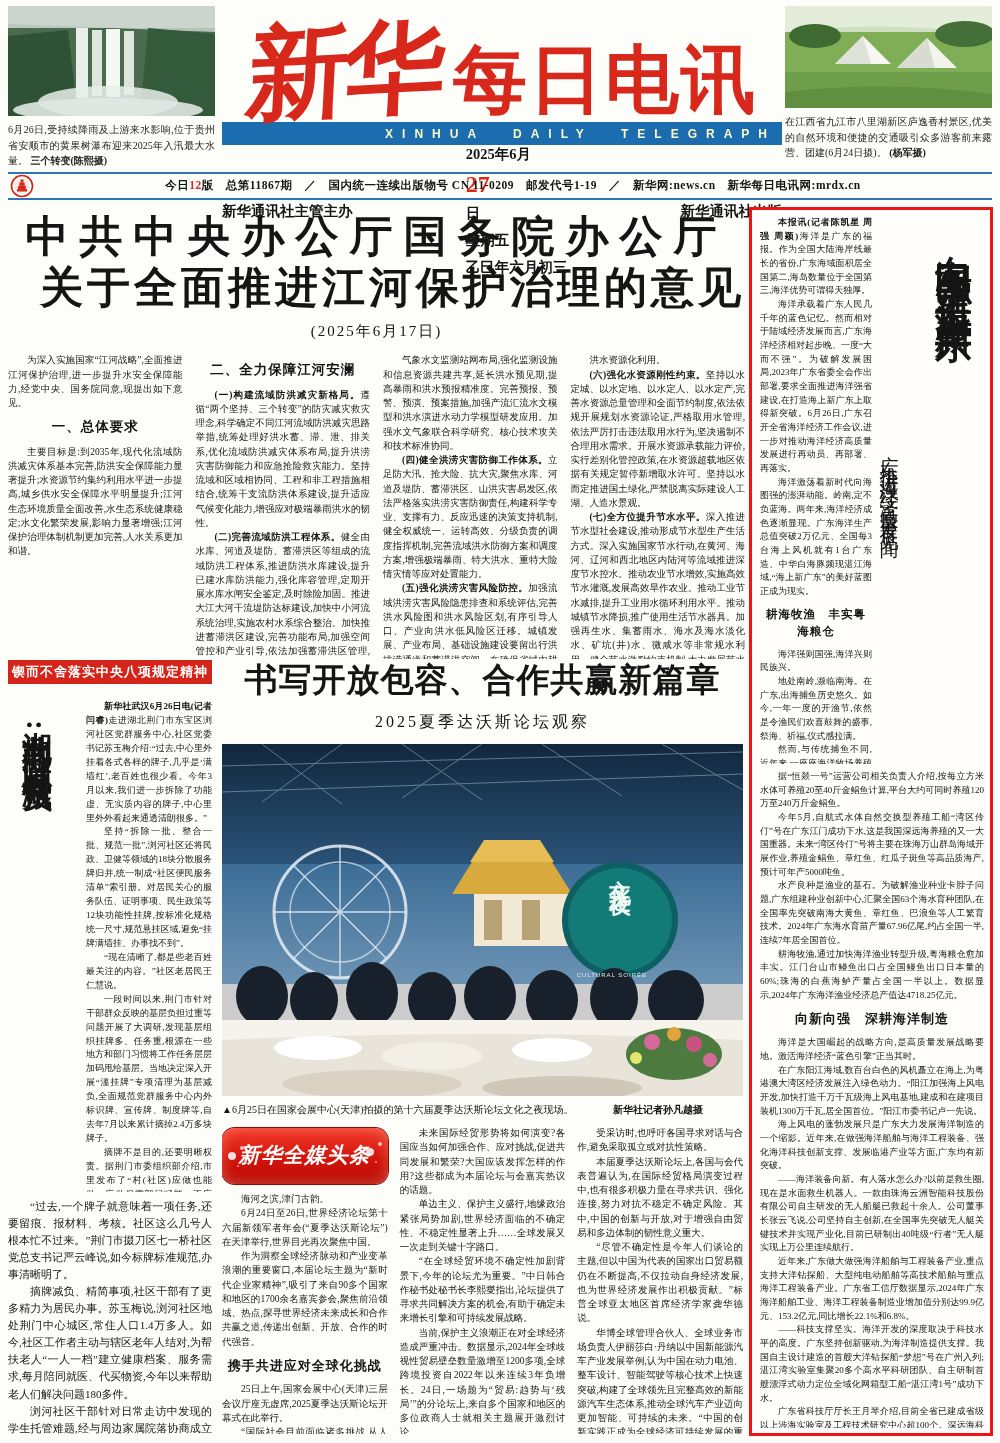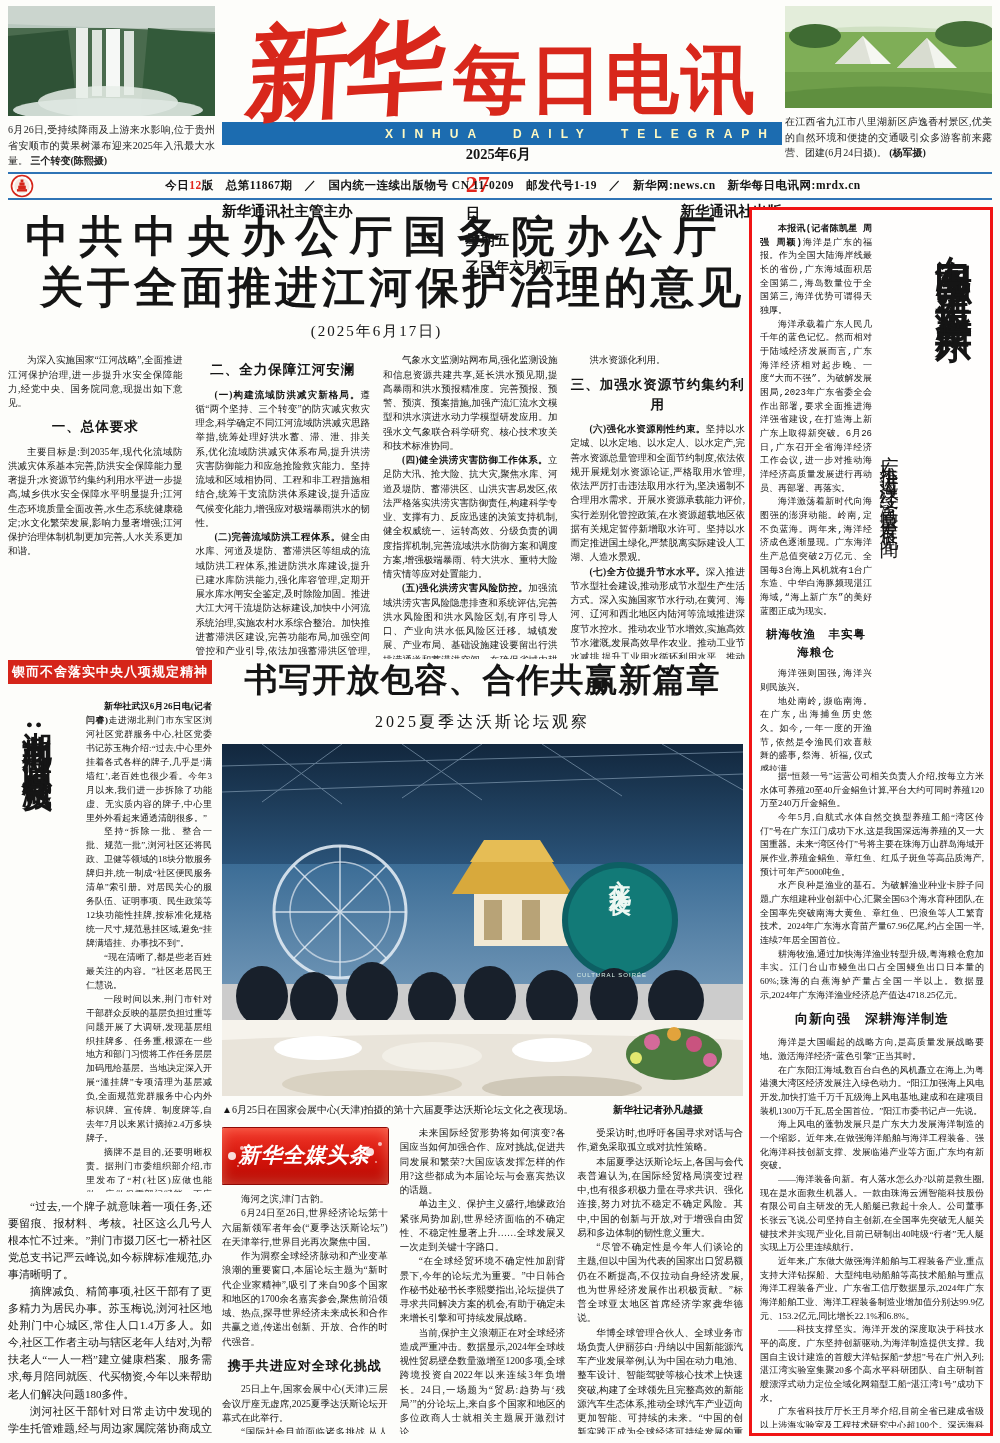--- a/index.html
+++ b/index.html
@@ -34,42 +34,42 @@
   .main-h1 { text-align:center; font-weight:bold; font-size:43px; line-height:1.18; letter-spacing:11px; }
   .main-h2 { text-align:right; font-weight:bold; font-size:43px; line-height:1.18; letter-spacing:4px; }
   .main-date { text-align:center; font-size:15px; margin-top:9px; letter-spacing:2px; }
   .main-cols { display:flex; gap:13px; margin-top:12px; height:306px; overflow:hidden; }
   .mcol { flex:1; font-size:9.5px; line-height:1.5; }
   .col-text p.para { text-indent:2em; text-align:justify; margin:0; }
   .col-text p.para b { font-weight:bold; }
   .col-text h4.sub-head { text-align:center; font-weight:bold; font-size:13.5px; margin:7px 0; letter-spacing:1px; }
   
   .right-box { left:749px; top:207px; width:244px; height:1229px; border:3px solid #f01414; background:#fffefd; }
-  .rb-lead { position:absolute; left:8px; top:13px; width:112px; height:548px; overflow:hidden; font-size:9px; line-height:1.52;font-family:Liberation Mono, monospace; }
+  .rb-lead { position:absolute; left:8px; top:6px; width:112px; height:548px; overflow:hidden; font-size:9px; line-height:1.52; }
   .rb-lead h4.sub-head { font-size:11.5px; }
   .rb-subtitle { position:absolute; left:124px; top:230px; height:384px; writing-mode:vertical-rl;
     font-size:19px; letter-spacing:6px; font-weight:500; }
   .rb-headline { position:absolute; right:8px; top:16px; height:536px; writing-mode:vertical-rl;
     font-size:37px; font-weight:bold; letter-spacing:5px; line-height:1.55; }
   .rb-wide { position:absolute; left:8px; top:560px; width:224px; height:658px; overflow:hidden; font-size:9px; line-height:1.52; }
   .rb-wide h4.sub-head { font-size:13px; }
   
   .f-head { text-align:center; font-weight:bold; font-size:33px; letter-spacing:1px; }
   .f-sub { text-align:center; font-size:16px; letter-spacing:3px; margin-top:9px; }
   .f-photo { position:relative; margin-top:11px; width:521px; height:352px; overflow:hidden; }
   .photo-sign { position:absolute; right:108px; top:118px; writing-mode:vertical-rl; color:#eef8f3;
     font-size:22px; font-weight:bold; letter-spacing:4px; }
   .photo-sign-en { position:absolute; right:96px; top:228px; color:#d9efe6; font-size:6px; letter-spacing:1px;
     font-family:"Liberation Sans","DejaVu Sans",sans-serif; }
   .f-cap { display:flex; justify-content:space-between; align-items:baseline; font-size:10px; margin-top:7px; }
   .f-cap .credit { font-weight:bold; padding-right:40px; }
   .f-cols { display:flex; gap:12px; margin-top:9px; height:308px; overflow:hidden; }
   .fcol { flex:1; font-size:9.5px; line-height:1.5; }
   .fcol h4.sub-head { font-size:13px; }
-  .badge { height:56px; margin:2px 0 8px 0; border-radius:2px;
+  .badge { height:56px; margin:2px 0 8px 0; border-radius:13px;
     background:linear-gradient(180deg,#f4392b 0%,#d01209 60%,#b80d06 100%);
     box-shadow:0 0 0 1px #8e0a05, inset 0 0 14px rgba(255,210,170,0.35);
     display:flex; align-items:center; justify-content:center;
     color:#fff; font-size:21px; font-weight:bold; font-style:italic; letter-spacing:1px; position:relative; }
   .badge:before, .badge:after { content:""; position:absolute; width:8px; height:8px; border-radius:50%;
     background:rgba(255,255,255,0.85); box-shadow:10px -8px 0 -2px rgba(255,255,255,0.7), 6px 10px 0 -3px rgba(255,255,255,0.6); }
   .badge:before { left:6px; top:24px; } .badge:after { right:14px; top:20px; }
   
   .label-red { left:8px; top:660px; width:204px; height:24px; background:#d5251a; color:#fff;
     font-size:13px; font-weight:bold; display:flex; align-items:center; justify-content:center; letter-spacing:1px; }
@@ -175,21 +175,20 @@
           <p class="para"><b>(一)构建流域防洪减灾新格局。</b>遵循“两个坚持、三个转变”的防灾减灾救灾理念,科学确定不同江河流域防洪减灾思路举措,统筹处理好洪水蓄、滞、泄、排关系,优化流域防洪减灾体系布局,提升洪涝灾害防御能力和应急抢险救灾能力。坚持流域和区域相协同、工程和非工程措施相结合,统筹干支流防洪体系建设,提升适应气候变化能力,增强应对极端暴雨洪水的韧性。</p>
           <p class="para"><b>(二)完善流域防洪工程体系。</b>健全由水库、河道及堤防、蓄滞洪区等组成的流域防洪工程体系,推进防洪水库建设,提升已建水库防洪能力,强化库容管理,定期开展水库水闸安全鉴定,及时除险加固。推进大江大河干流堤防达标建设,加快中小河流系统治理,实施农村水系综合整治。加快推进蓄滞洪区建设,完善功能布局,加强空间管控和产业引导,依法加强蓄滞洪区管理,严控人口迁入、引导区内人口有序外迁。实施洲滩民垸分类治理。完善城乡防洪排涝体系,健全洪涝联排联调机制,提升山洪灾害防治和风暴潮防御能力。</p>
         </div>
       <div class="mcol col-text">
           <p class="para">气象水文监测站网布局,强化监测设施和信息资源共建共享,延长洪水预见期,提高暴雨和洪水预报精准度。完善预报、预警、预演、预案措施,加强产流汇流水文模型和洪水演进水动力学模型研发应用。加强水文气象联合科学研究、核心技术攻关和技术标准协同。</p>
           <p class="para"><b>(四)健全洪涝灾害防御工作体系。</b>立足防大汛、抢大险、抗大灾,聚焦水库、河道及堤防、蓄滞洪区、山洪灾害易发区,依法严格落实洪涝灾害防御责任,构建科学专业、支撑有力、反应迅速的决策支持机制,健全权威统一、运转高效、分级负责的调度指挥机制,完善流域洪水防御方案和调度方案,增强极端暴雨、特大洪水、重特大险情灾情等应对处置能力。</p>
           <p class="para"><b>(五)强化洪涝灾害风险防控。</b>加强流域洪涝灾害风险隐患排查和系统评估,完善洪水风险图和洪水风险区划,有序引导人口、产业向洪水低风险区迁移。城镇发展、产业布局、基础设施建设要留出行洪排涝通道和蓄滞洪空间。在确保省域内耕地保护任务不降低前提下,稳妥有序退出河道内影响行洪安全等的不稳定耕地。强化交通、通信、供水、能源等重点领域防洪抗灾能力建设。以洪水高风险区为重点逐步推行洪水保险制度。坚持旱涝同防同治,在确保防洪安全前提下,促进</p>
         </div>
       <div class="mcol col-text">
           <p class="para">洪水资源化利用。</p>
-          <h4 class="sub-head">三、加强水资源节约集约利用</h4>
           <p class="para"><b>(六)强化水资源刚性约束。</b>坚持以水定城、以水定地、以水定人、以水定产,完善水资源总量管理和全面节约制度,依法依规开展规划水资源论证,严格取用水管理,依法严厉打击违法取用水行为,坚决遏制不合理用水需求。开展水资源承载能力评价,实行差别化管控政策,在水资源超载地区依据有关规定暂停新增取水许可。坚持以水而定推进国土绿化,严禁脱离实际建设人工湖、人造水景观。</p>
           <p class="para"><b>(七)全方位提升节水水平。</b>深入推进节水型社会建设,推动形成节水型生产生活方式。深入实施国家节水行动,在黄河、海河、辽河和西北地区内陆河等流域推进深度节水控水。推动农业节水增效,实施高效节水灌溉,发展高效旱作农业。推动工业节水减排,提升工业用水循环利用水平。推动城镇节水降损,推广使用生活节水器具。加强再生水、集蓄雨水、海水及海水淡化水、矿坑(井)水、微咸水等非常规水利用。健全节水激励约束机制,大力发展节水产业,加快推行合同节水管理。</p>
         </div>
     </div>
   </div>
 
   <div class="abs right-box">
     <div class="rb-lead col-text">
         <p class="para"><b>本报讯(记者陈凯星 周强 周颖)</b>海洋是广东的福报。作为全国大陆海岸线最长的省份,广东海域面积居全国第二,海岛数量位于全国第三,海洋优势可谓得天独厚。</p>
         <p class="para">海洋承载着广东人民几千年的蓝色记忆。然而相对于陆域经济发展而言,广东海洋经济相对起步晚、一度“大而不强”。为破解发展困局,2023年广东省委全会作出部署,要求全面推进海洋强省建设,在打造海上新广东上取得新突破。6月26日,广东召开全省海洋经济工作会议,进一步对推动海洋经济高质量发展进行再动员、再部署、再落实。</p>

